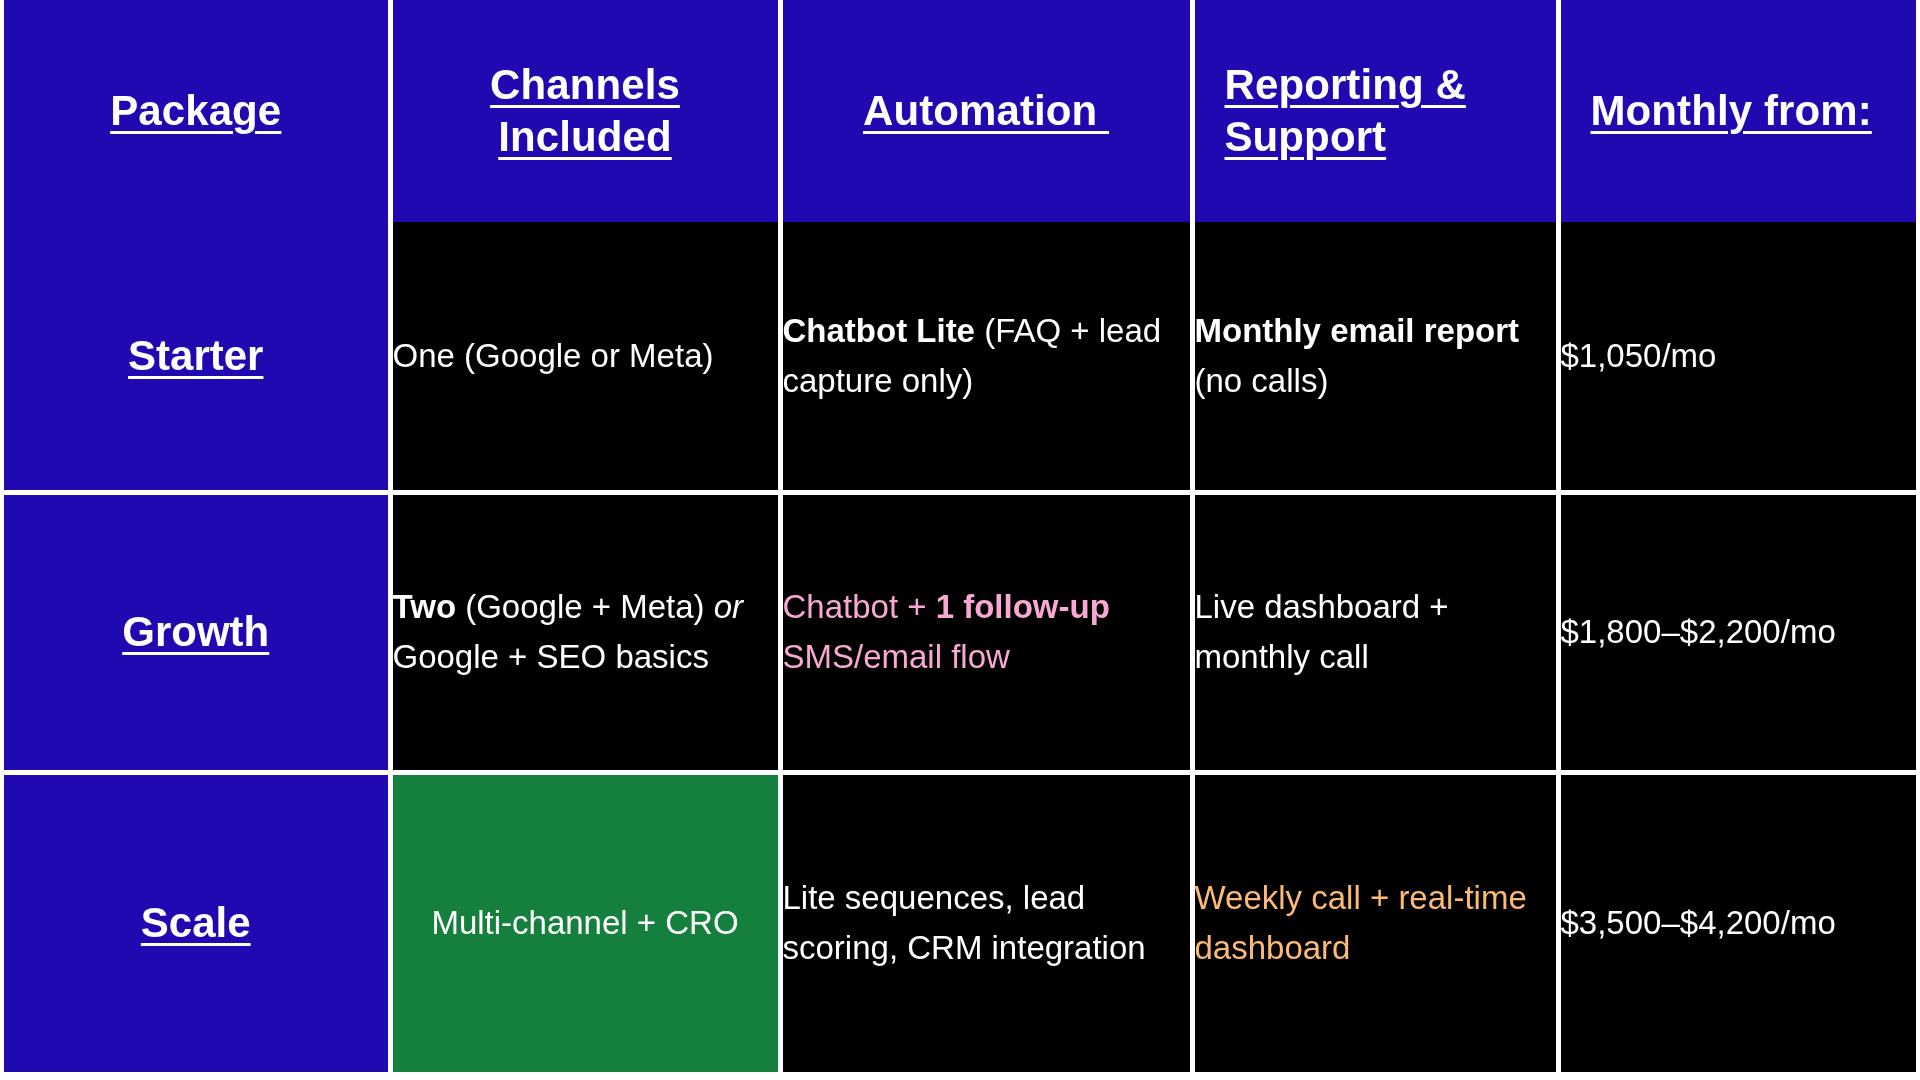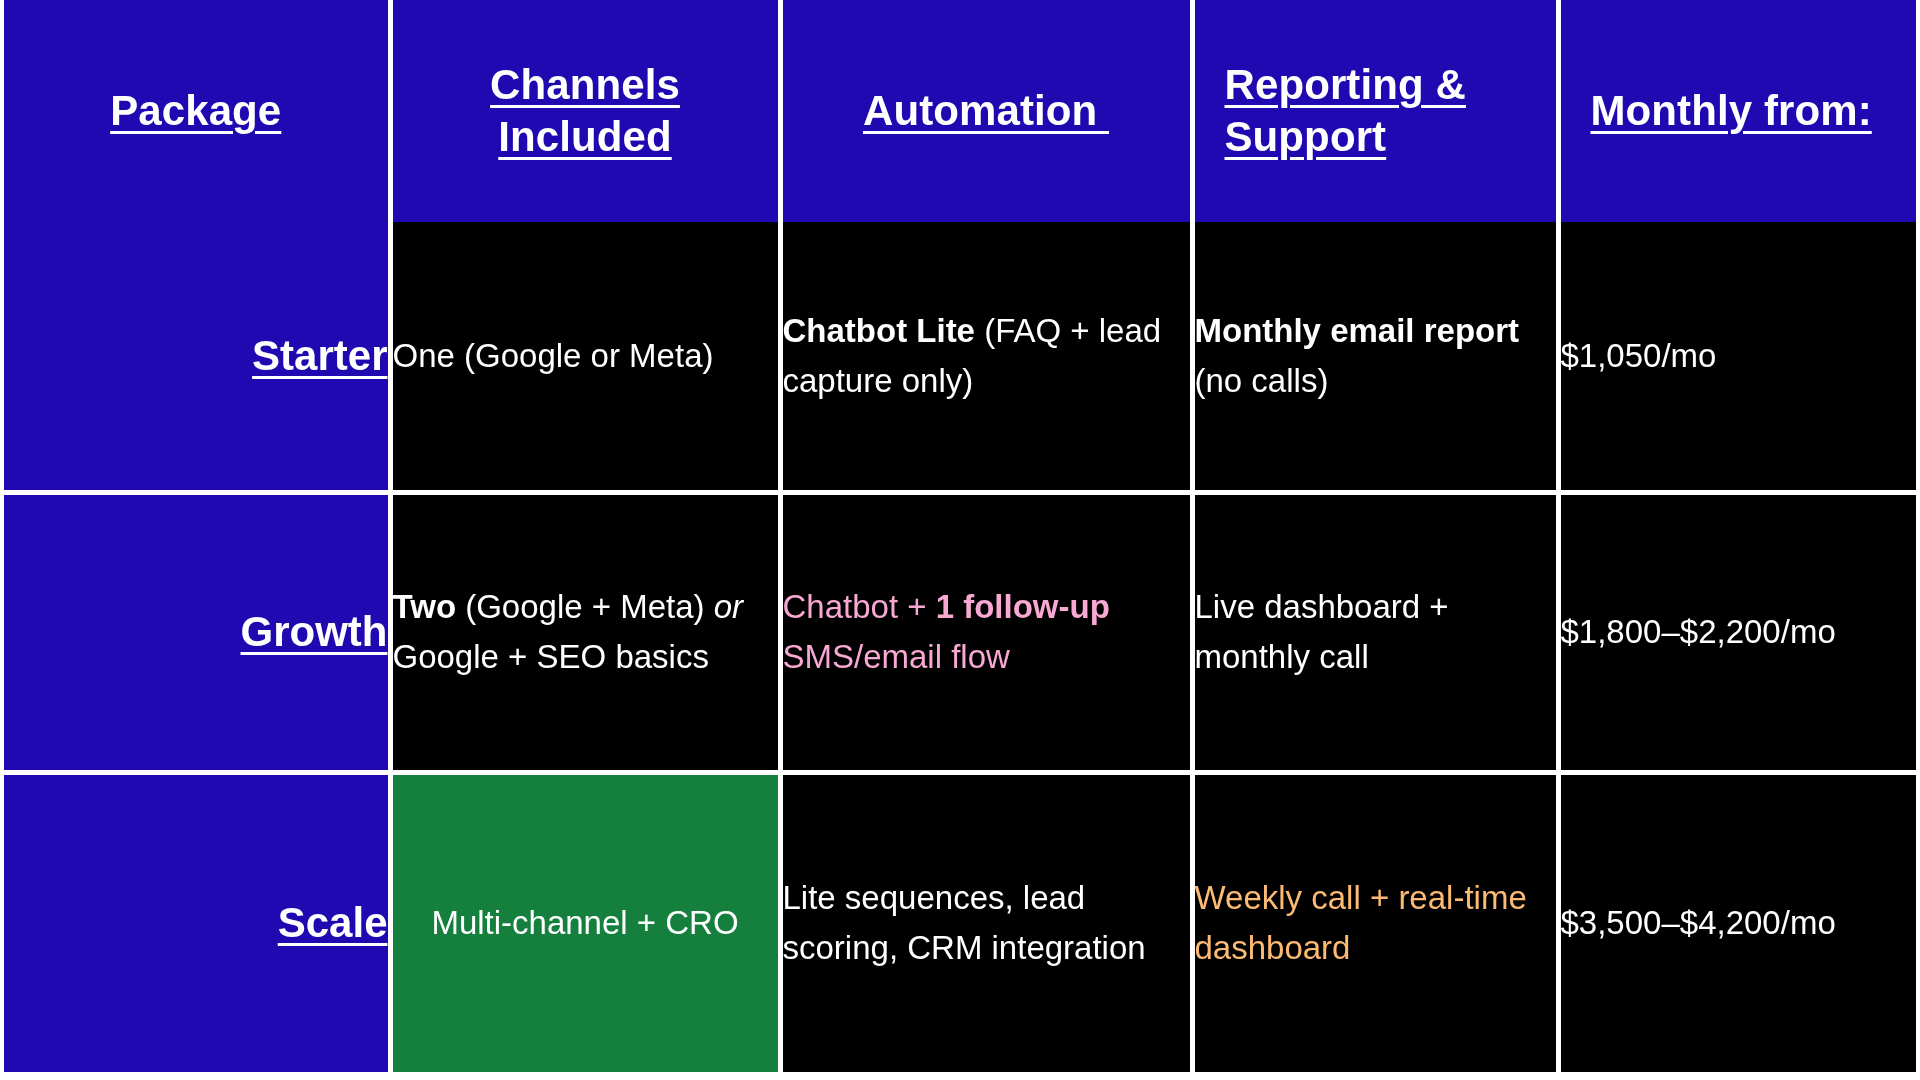--- a/index.html
+++ b/index.html
@@ -66,21 +66,21 @@
     text-decoration-thickness: 3px;
     padding: 0 30px;
     white-space: pre-wrap;
   }
   .th-center { text-align: center; }
   .th-left   { text-align: left; }
 
   
   td.package-cell {
     background: #2009b0;
-    text-align: right;
+    text-align: center;
   }
   .package-label {
     color: #ffffff;
     font-size: 42px;
     font-weight: 700;
     line-height: 1.2;
     text-decoration: underline;
     text-underline-offset: 6px;
     text-decoration-thickness: 3px;
   }

